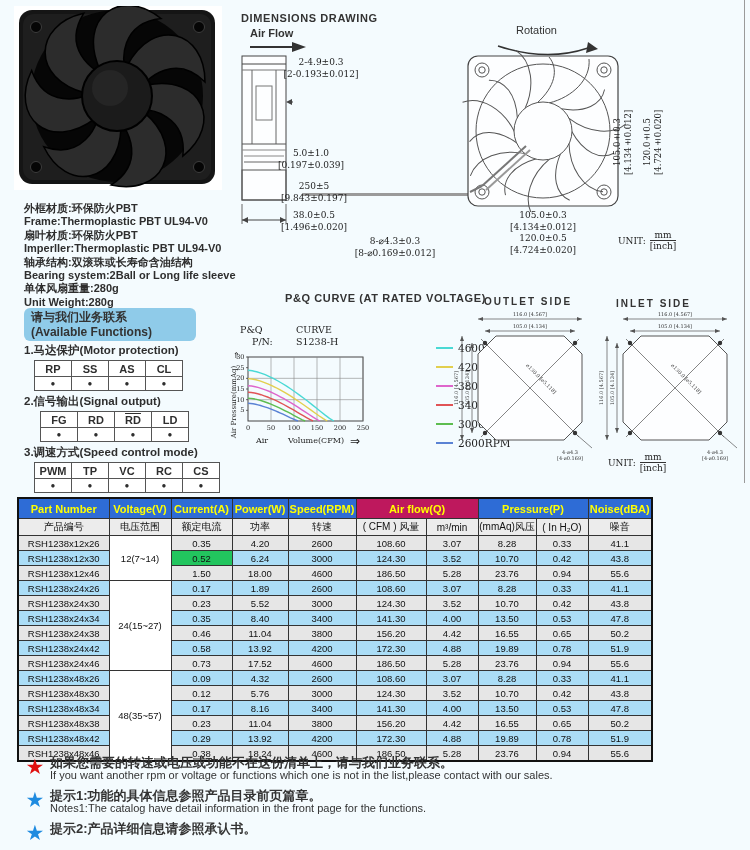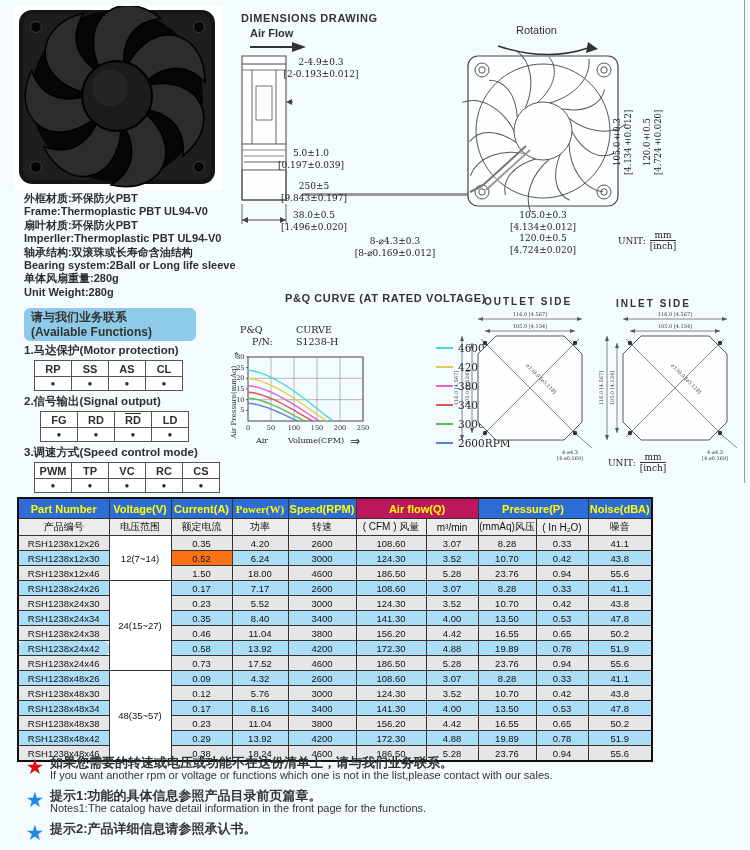--- a/index.html
+++ b/index.html
@@ -9,21 +9,21 @@
   .sec-title{font-size:11px;font-weight:bold;color:#333;letter-spacing:.6px;}
   .dimtxt{font-family:"DejaVu Serif",serif;font-size:9px;line-height:11.5px;text-align:center;color:#1d1d1d;}
   .vdim{position:absolute;writing-mode:vertical-rl;transform:rotate(180deg);
         font-family:"DejaVu Serif",serif;font-size:8.5px;line-height:11px;color:#1d1d1d;text-align:center;}
   .vdim span{display:block;}
   .unitwrap{font-family:"DejaVu Serif",serif;font-size:9px;color:#1d1d1d;display:flex;align-items:center;gap:4px;}
   .unitfrac{display:inline-block;text-align:center;}
   .unitfrac .um{display:block;border-bottom:1px solid #333;padding:0 3px;}
   .unitfrac .ui{display:block;}
   
-  #specs{left:24px;top:192px;font-size:11px;font-weight:bold;color:#2e2e2e;line-height:13.4px;}
+  #specs{left:24px;top:202px;font-size:11px;font-weight:bold;color:#2e2e2e;line-height:13.4px;}
   
   #func-box{left:24px;top:308px;width:158px;background:#8fcbe9;border-radius:6px;
             padding:2px 7px;font-size:12px;font-weight:bold;color:#333;line-height:14.5px;}
   #func-groups{left:24px;top:341px;width:220px;}
   .fgrp-title{font-size:11.5px;font-weight:bold;color:#2e2e2e;margin-top:2px;}
   .ftable{border-collapse:collapse;margin:2px 0 3px 10px;background:#fff;}
   .ftable td{border:1px solid #555;width:36px;height:15px;text-align:center;
              font-size:11px;font-weight:bold;color:#2e2e2e;padding:0;}
   .ftable td.dot{height:13px;font-size:8px;font-weight:normal;}
   .ovl{text-decoration:overline;}
@@ -418,21 +418,21 @@
         <col style="width: 52px;">
         <col style="width: 58px;">
         <col style="width: 52px;">
         <col style="width: 64px;">
       </colgroup>
       <thead>
         <tr>
           <th class="th-en" style="background: rgb(46, 108, 214); color: rgb(255, 255, 0);">Part Number</th>
           <th class="th-en" style="background: rgb(46, 108, 214); color: rgb(255, 255, 0);">Voltage(V)</th>
           <th class="th-en" style="background: rgb(46, 108, 214); color: rgb(255, 255, 0);">Current(A)</th>
-          <th class="th-en" style="background: rgb(46, 108, 214); color: rgb(255, 255, 0); font-family: Liberation Serif, serif;">Power(W)</th>
+          <th class="th-en" style="background: rgb(46, 108, 214); color: rgb(255, 255, 0);">Power(W)</th>
           <th class="th-en" style="background: rgb(46, 108, 214); color: rgb(255, 255, 0);">Speed(RPM)</th>
           <th class="th-en" colspan="2" style="background: #be185d; color: rgb(255, 255, 0);">Air flow(Q)</th>
           <th class="th-en" colspan="2" style="background: rgb(46, 108, 214); color: rgb(255, 255, 0);">Pressure(P)</th>
           <th class="th-en" style="background: rgb(46, 108, 214); color: rgb(255, 255, 0);">Noise(dBA)</th>
         </tr>
         <tr>
           <th class="th-cn">产品编号</th>
           <th class="th-cn">电压范围</th>
           <th class="th-cn">额定电流</th>
           <th class="th-cn">功率</th>
@@ -452,21 +452,21 @@
           <td class="td-data" style="background: rgb(230, 230, 230);">4.20</td>
           <td class="td-data" style="background: rgb(230, 230, 230);">2600</td>
           <td class="td-data" style="background: rgb(230, 230, 230);">108.60</td>
           <td class="td-data" style="background: rgb(230, 230, 230);">3.07</td>
           <td class="td-data" style="background: rgb(230, 230, 230);">8.28</td>
           <td class="td-data" style="background: rgb(230, 230, 230);">0.33</td>
           <td class="td-data" style="background: rgb(230, 230, 230);">41.1</td>
         </tr>
         <tr>
           <td class="td-data" style="background: rgb(171, 221, 246);">RSH1238x12x30</td>
-          <td class="td-data" style="background: #f97316;">0.52</td>
+          <td class="td-data" style="background: #22c55e;">0.52</td>
           <td class="td-data" style="background: rgb(171, 221, 246);">6.24</td>
           <td class="td-data" style="background: rgb(171, 221, 246);">3000</td>
           <td class="td-data" style="background: rgb(171, 221, 246);">124.30</td>
           <td class="td-data" style="background: rgb(171, 221, 246);">3.52</td>
           <td class="td-data" style="background: rgb(171, 221, 246);">10.70</td>
           <td class="td-data" style="background: rgb(171, 221, 246);">0.42</td>
           <td class="td-data" style="background: rgb(171, 221, 246);">43.8</td>
         </tr>
         <tr>
           <td class="td-data" style="background: rgb(230, 230, 230);">RSH1238x12x46</td>
@@ -476,21 +476,21 @@
           <td class="td-data" style="background: rgb(230, 230, 230);">186.50</td>
           <td class="td-data" style="background: rgb(230, 230, 230);">5.28</td>
           <td class="td-data" style="background: rgb(230, 230, 230);">23.76</td>
           <td class="td-data" style="background: rgb(230, 230, 230);">0.94</td>
           <td class="td-data" style="background: rgb(230, 230, 230);">55.6</td>
         </tr>
         <tr>
           <td class="td-data" style="background: rgb(171, 221, 246);">RSH1238x24x26</td>
           <td class="td-volt" rowspan="6">24(15~27)</td>
           <td class="td-data" style="background: rgb(171, 221, 246);">0.17</td>
-          <td class="td-data" style="background: rgb(171, 221, 246);">7.17</td>
+          <td class="td-data" style="background: rgb(171, 221, 246);">1.89</td>
           <td class="td-data" style="background: rgb(171, 221, 246);">2600</td>
           <td class="td-data" style="background: rgb(171, 221, 246);">108.60</td>
           <td class="td-data" style="background: rgb(171, 221, 246);">3.07</td>
           <td class="td-data" style="background: rgb(171, 221, 246);">8.28</td>
           <td class="td-data" style="background: rgb(171, 221, 246);">0.33</td>
           <td class="td-data" style="background: rgb(171, 221, 246);">41.1</td>
         </tr>
         <tr>
           <td class="td-data" style="background: rgb(230, 230, 230);">RSH1238x24x30</td>
           <td class="td-data" style="background: rgb(230, 230, 230);">0.23</td>
@@ -518,21 +518,21 @@
           <td class="td-data" style="background: rgb(230, 230, 230);">0.46</td>
           <td class="td-data" style="background: rgb(230, 230, 230);">11.04</td>
           <td class="td-data" style="background: rgb(230, 230, 230);">3800</td>
           <td class="td-data" style="background: rgb(230, 230, 230);">156.20</td>
           <td class="td-data" style="background: rgb(230, 230, 230);">4.42</td>
           <td class="td-data" style="background: rgb(230, 230, 230);">16.55</td>
           <td class="td-data" style="background: rgb(230, 230, 230);">0.65</td>
           <td class="td-data" style="background: rgb(230, 230, 230);">50.2</td>
         </tr>
         <tr>
-          <td class="td-data" style="background: rgb(171, 221, 246); border-radius: 6px;">RSH1238x24x42</td>
+          <td class="td-data" style="background: rgb(171, 221, 246);">RSH1238x24x42</td>
           <td class="td-data" style="background: rgb(171, 221, 246);">0.58</td>
           <td class="td-data" style="background: rgb(171, 221, 246);">13.92</td>
           <td class="td-data" style="background: rgb(171, 221, 246);">4200</td>
           <td class="td-data" style="background: rgb(171, 221, 246);">172.30</td>
           <td class="td-data" style="background: rgb(171, 221, 246);">4.88</td>
           <td class="td-data" style="background: rgb(171, 221, 246);">19.89</td>
           <td class="td-data" style="background: rgb(171, 221, 246);">0.78</td>
           <td class="td-data" style="background: rgb(171, 221, 246);">51.9</td>
         </tr>
         <tr>

